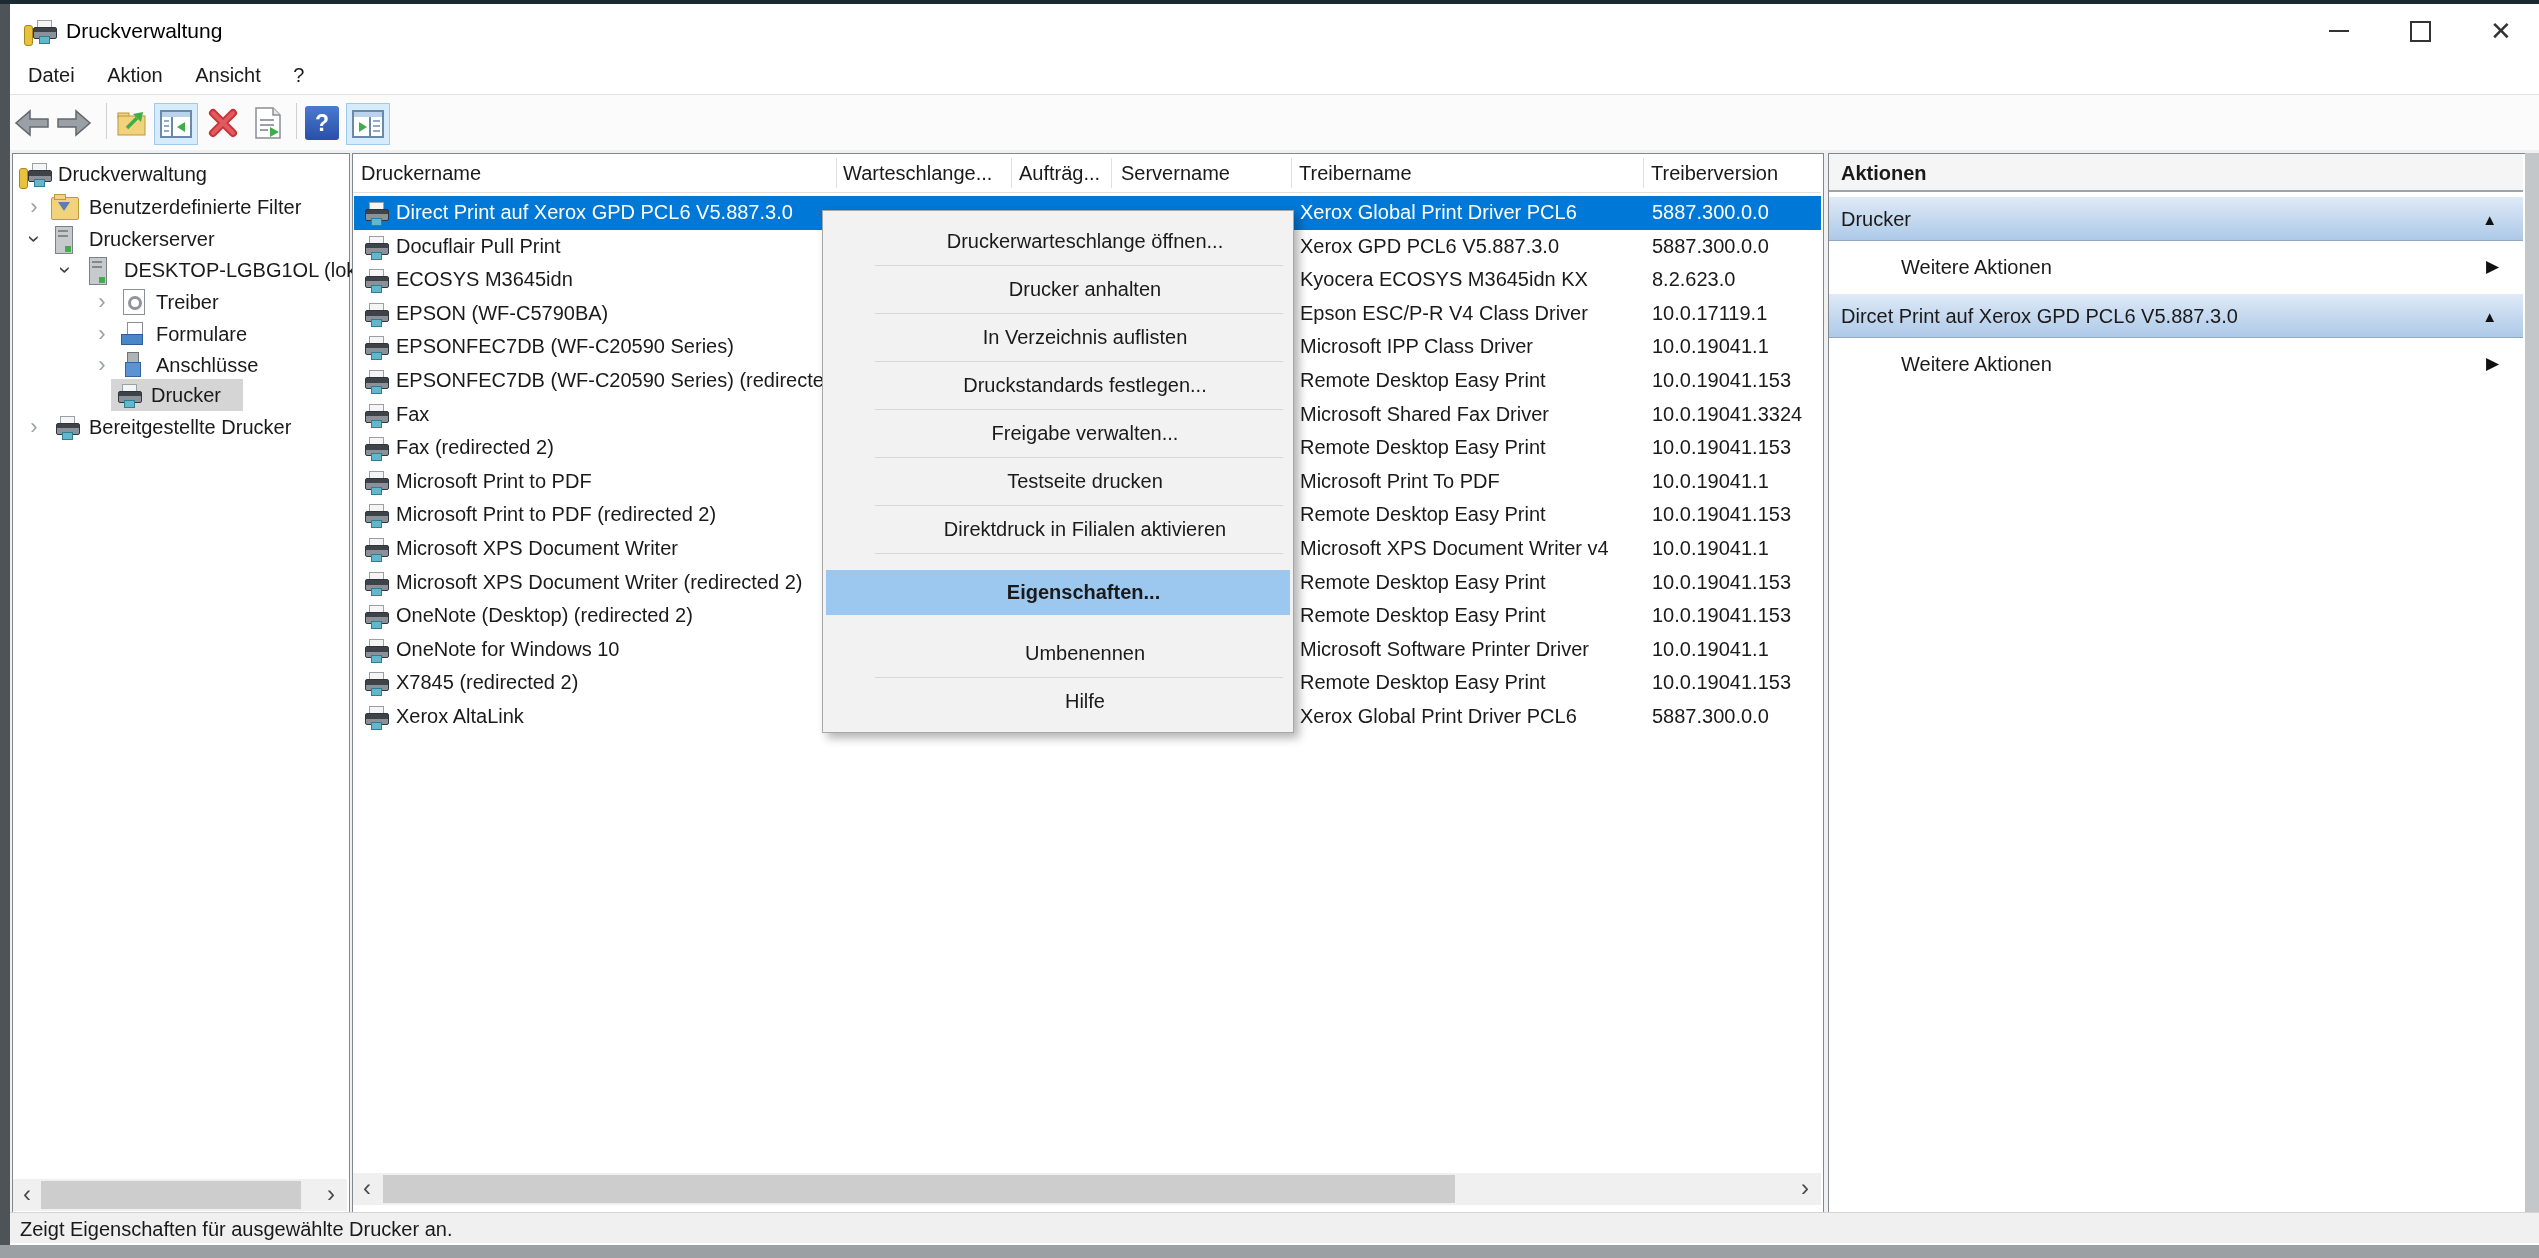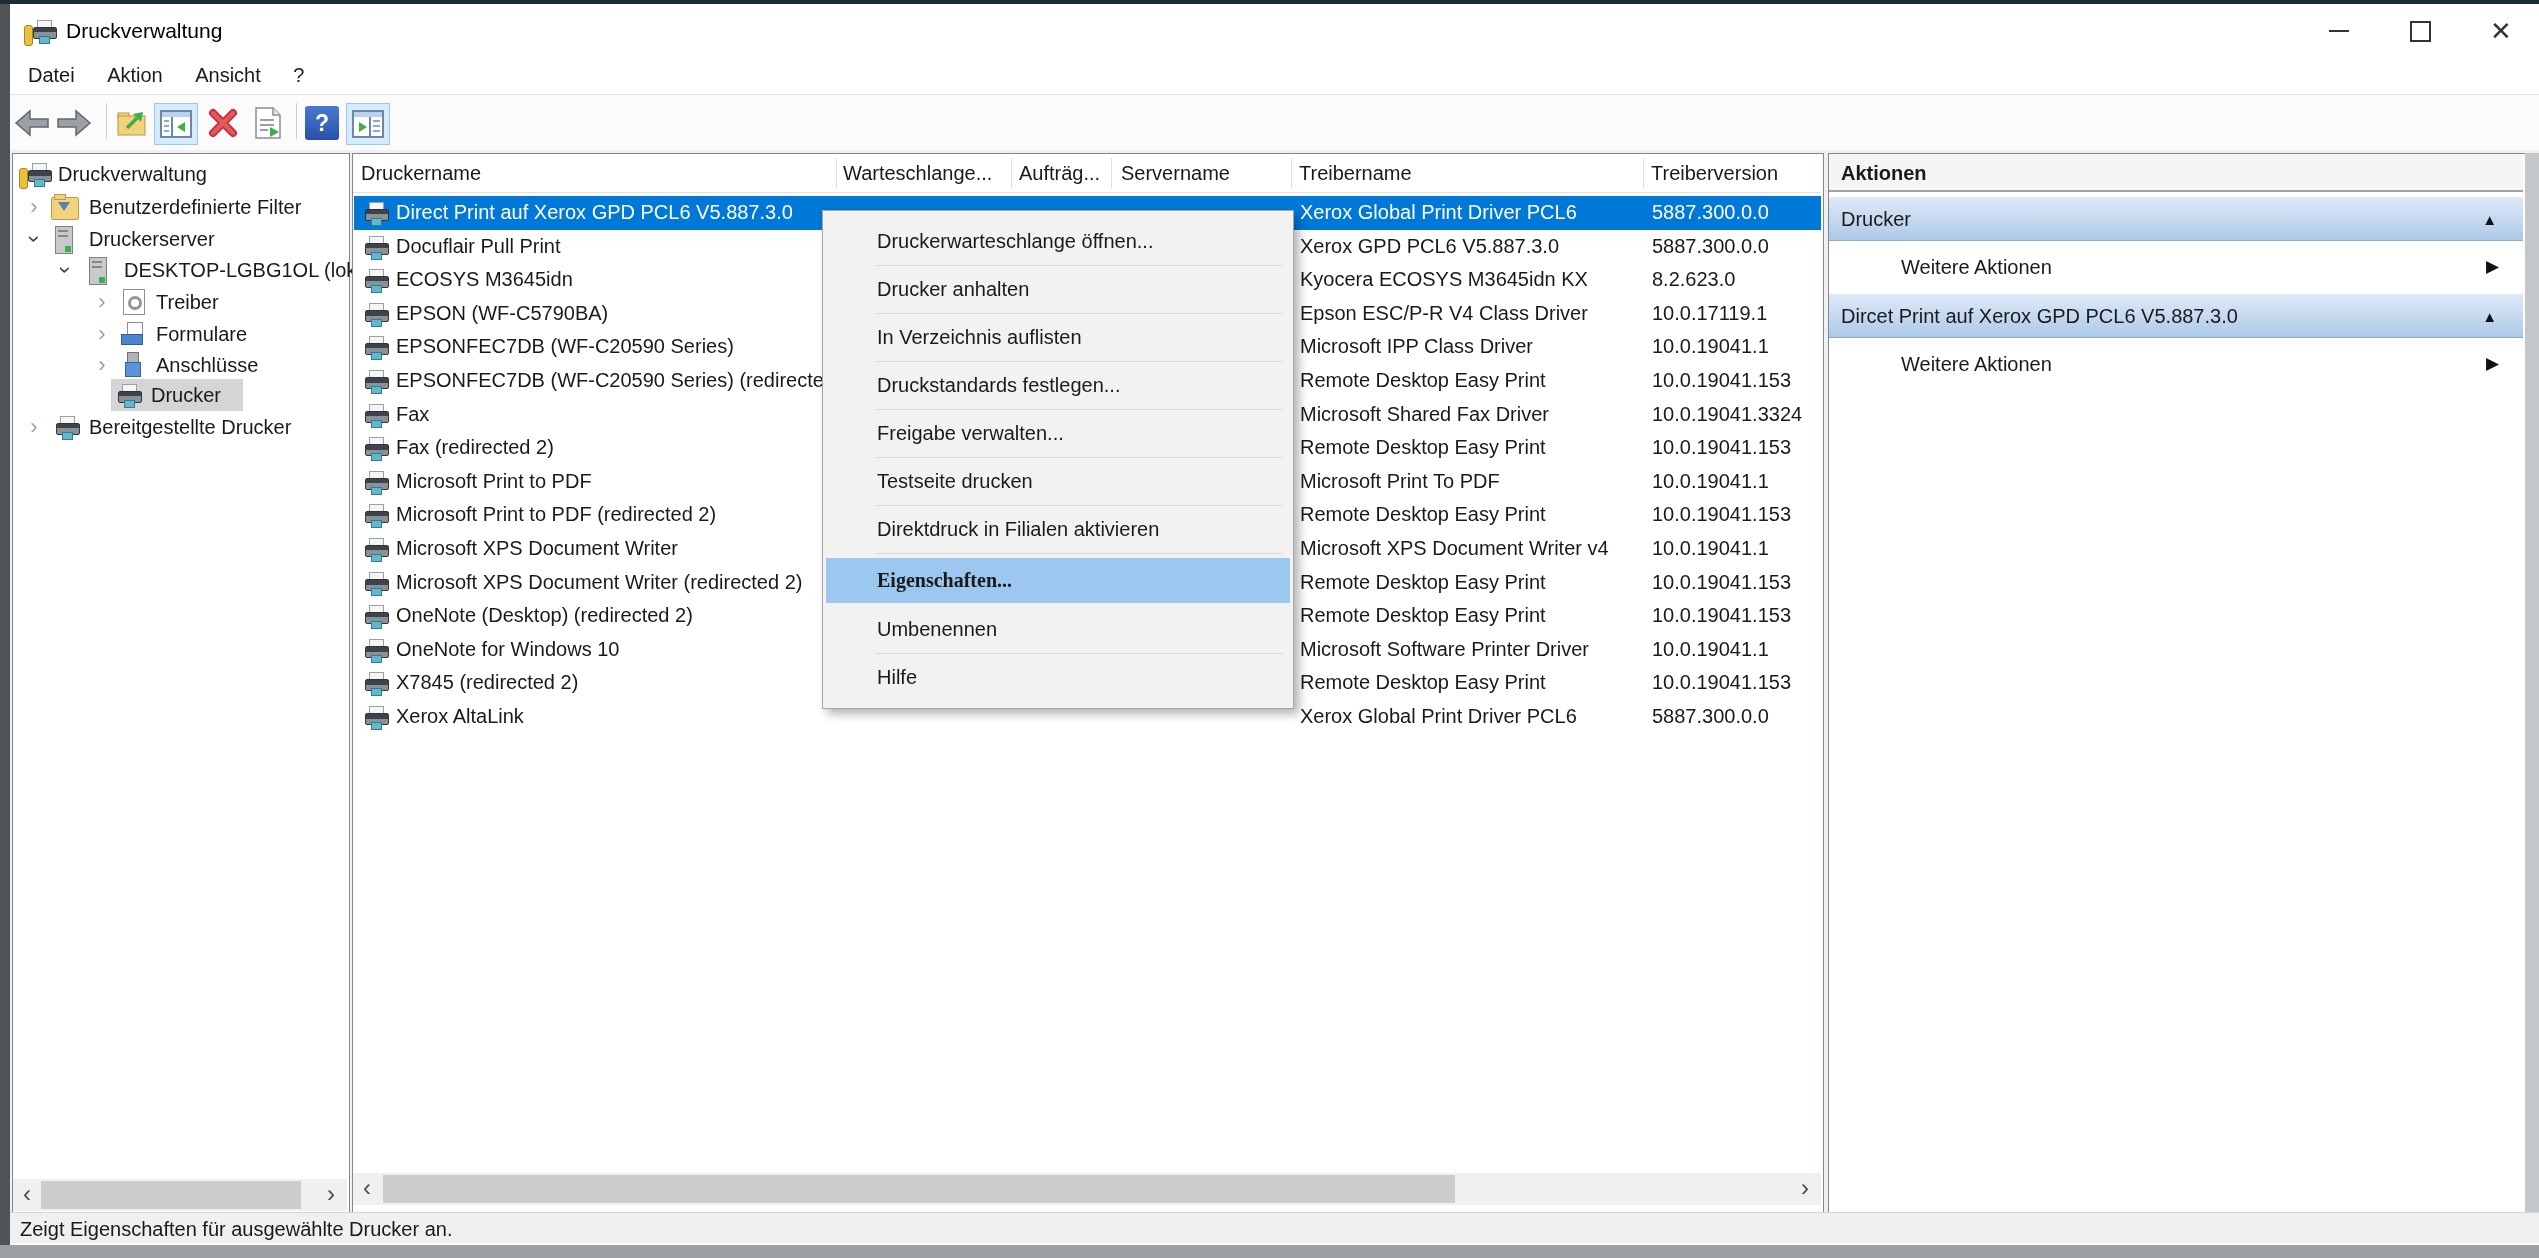--- a/index.html
+++ b/index.html
@@ -75,22 +75,22 @@
   .lrow .drv{left:946px;}
   .lrow .ver{left:1298px;}
   .lrow.selected{background:#0078d7;color:#fff;}
   
   .hscroll{position:absolute;height:32px;background:#f0f0f0;}
   .sb-arrow{position:absolute;top:0;width:24px;height:32px;line-height:30px;text-align:center;font-size:24px;color:#4a4a4a;}
   .sb-thumb{position:absolute;top:2px;height:28px;background:#cdcdcd;}
   
   .ctx{left:812px;top:206px;width:470px;background:#f2f2f2;border:1px solid #a7a7a7;
        box-shadow:5px 5px 9px rgba(0,0,0,0.3);padding:8px 0;z-index:50;}
-  .ctx-item{height:45px;line-height:45px;font-size:20px;padding-left:54px;white-space:nowrap;}
-  .ctx-item.hl{background:#9cc7ee;font-weight:bold;margin:4px 3px;padding-left:51px;font-family:Liberation Serif, serif;}
+  .ctx-item{height:45px;line-height:45px;font-size:20px;padding-left:54px;white-space:nowrap;text-align:center;}
+  .ctx-item.hl{background:#9cc7ee;font-weight:bold;margin:16px 3px;padding-left:51px;}
   .ctx-sep{height:1px;background:#d8d8d8;margin:1px 10px 1px 52px;}
   
   .ap-header{position:absolute;left:0;top:0;width:694px;height:38px;background:#f5f5f5;border-bottom:2px solid #9fa4a8;
              font-size:20px;font-weight:bold;line-height:38px;padding-left:12px;box-sizing:border-box;}
   .ap-bar{position:absolute;left:0;width:694px;height:45px;line-height:45px;font-size:20px;
           background:linear-gradient(#dfeaf7,#adc9e8);border-top:1px solid #fff;border-bottom:1px solid #93a9c4;
           box-sizing:border-box;padding-left:12px;}
   .ap-item{position:absolute;left:0;width:694px;height:50px;line-height:50px;font-size:20px;padding-left:72px;box-sizing:border-box;background:#fff;}
   .ap-collapse{position:absolute;right:26px;top:0;font-size:15px;color:#111;}
   .ap-expand{position:absolute;right:24px;top:0;font-size:17px;color:#111;}

